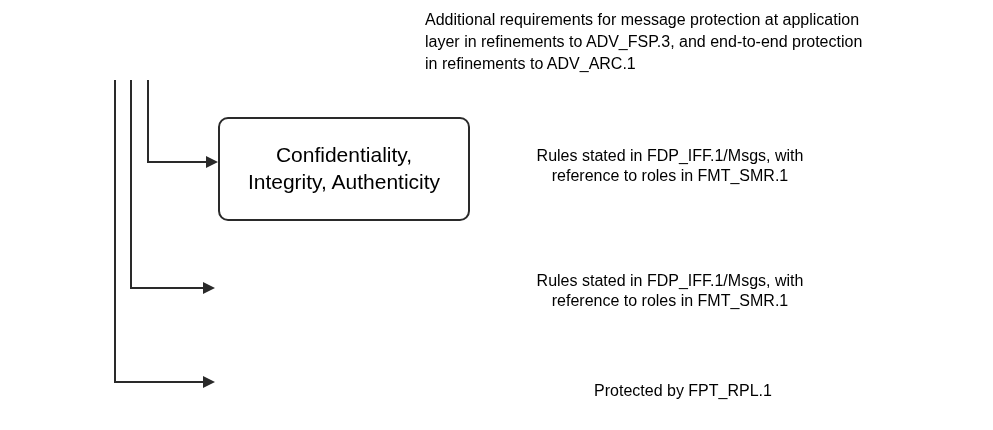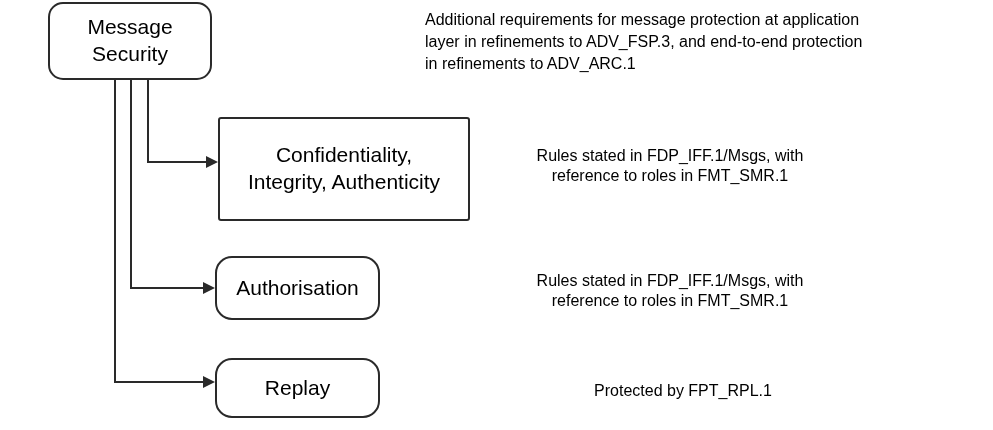--- a/index.html
+++ b/index.html
@@ -50,21 +50,21 @@
     top: 2px;
     width: 164px;
     height: 78px;
     border-radius: 15px;
   }
   .node-confidentiality {
     left: 218px;
     top: 117px;
     width: 252px;
     height: 104px;
-    border-radius: 3px;
+    border-radius: 10px;
   }
   .node-authorisation {
     left: 215px;
     top: 256px;
     width: 165px;
     height: 64px;
     border-radius: 17px;
   }
   .node-replay {
     left: 215px;
@@ -117,29 +117,25 @@
     <path class="conn" d="M148 80 V162 H207"></path>
     <polygon class="arrowhead" points="206,156 218,162 206,168"></polygon>
 
     <path class="conn" d="M131 80 V288 H204"></path>
     <polygon class="arrowhead" points="203,282 215,288 203,294"></polygon>
 
     <path class="conn" d="M115 80 V382 H204"></path>
     <polygon class="arrowhead" points="203,376 215,382 203,388"></polygon>
   </svg>
 
-  <div class="node node-root">Message
-Security</div>
 
   <div class="node node-confidentiality">Confidentiality,
 Integrity, Authenticity</div>
 
-  <div class="node node-authorisation">Authorisation</div>
 
-  <div class="node node-replay">Replay</div>
 
   <div class="note note-top">Additional requirements for message protection at application
 layer in refinements to ADV_FSP.3, and end-to-end protection
 in refinements to ADV_ARC.1</div>
 
   <div class="note note-confidentiality">Rules stated in FDP_IFF.1/Msgs, with
 reference to roles in FMT_SMR.1</div>
 
   <div class="note note-authorisation">Rules stated in FDP_IFF.1/Msgs, with
 reference to roles in FMT_SMR.1</div>

